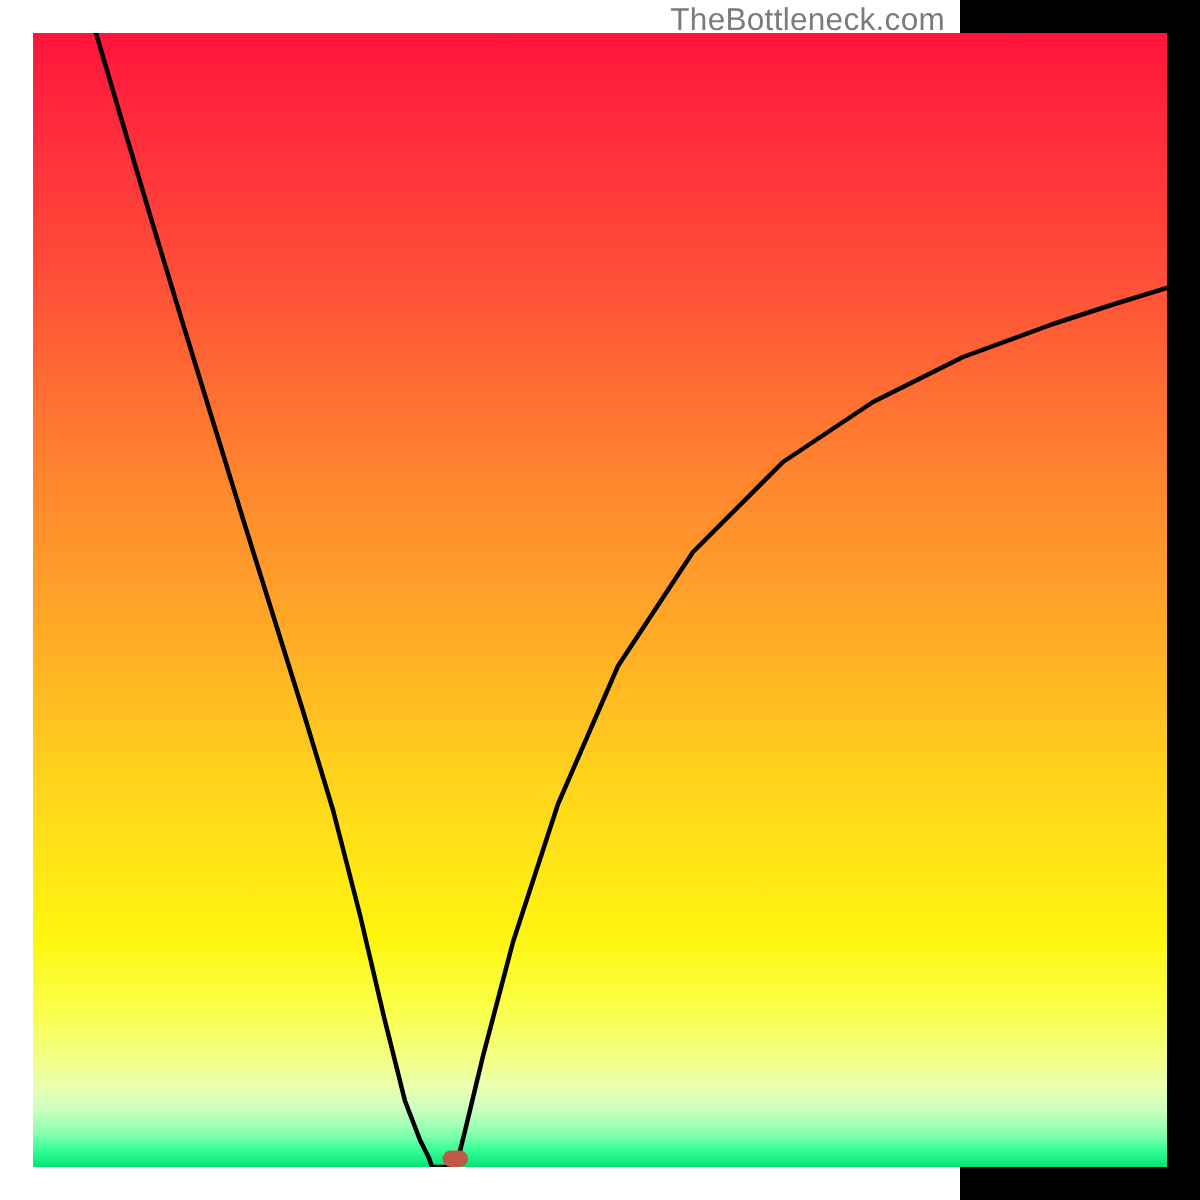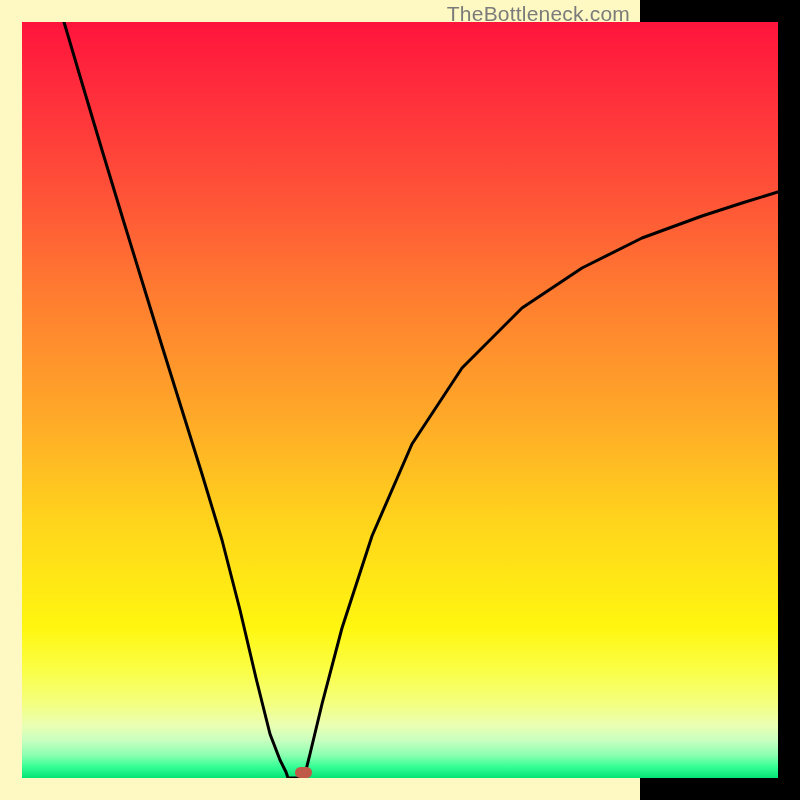--- a/index.html
+++ b/index.html
@@ -10,21 +10,21 @@
     background: #000;
     overflow: hidden;
     font-family: Arial, Helvetica, sans-serif;
   }
   .frame {
     position: absolute;
     top: 0;
     left: 0;
     width: 640px;
     height: 800px;
-    background: #fef9c3;
+    background: #ffffff;
   }
   .plot {
     position: absolute;
     top: 22px;
     left: 22px;
     width: 756px;
     height: 756px;
     background: linear-gradient(
       to bottom,
       #ff143c 0%,

